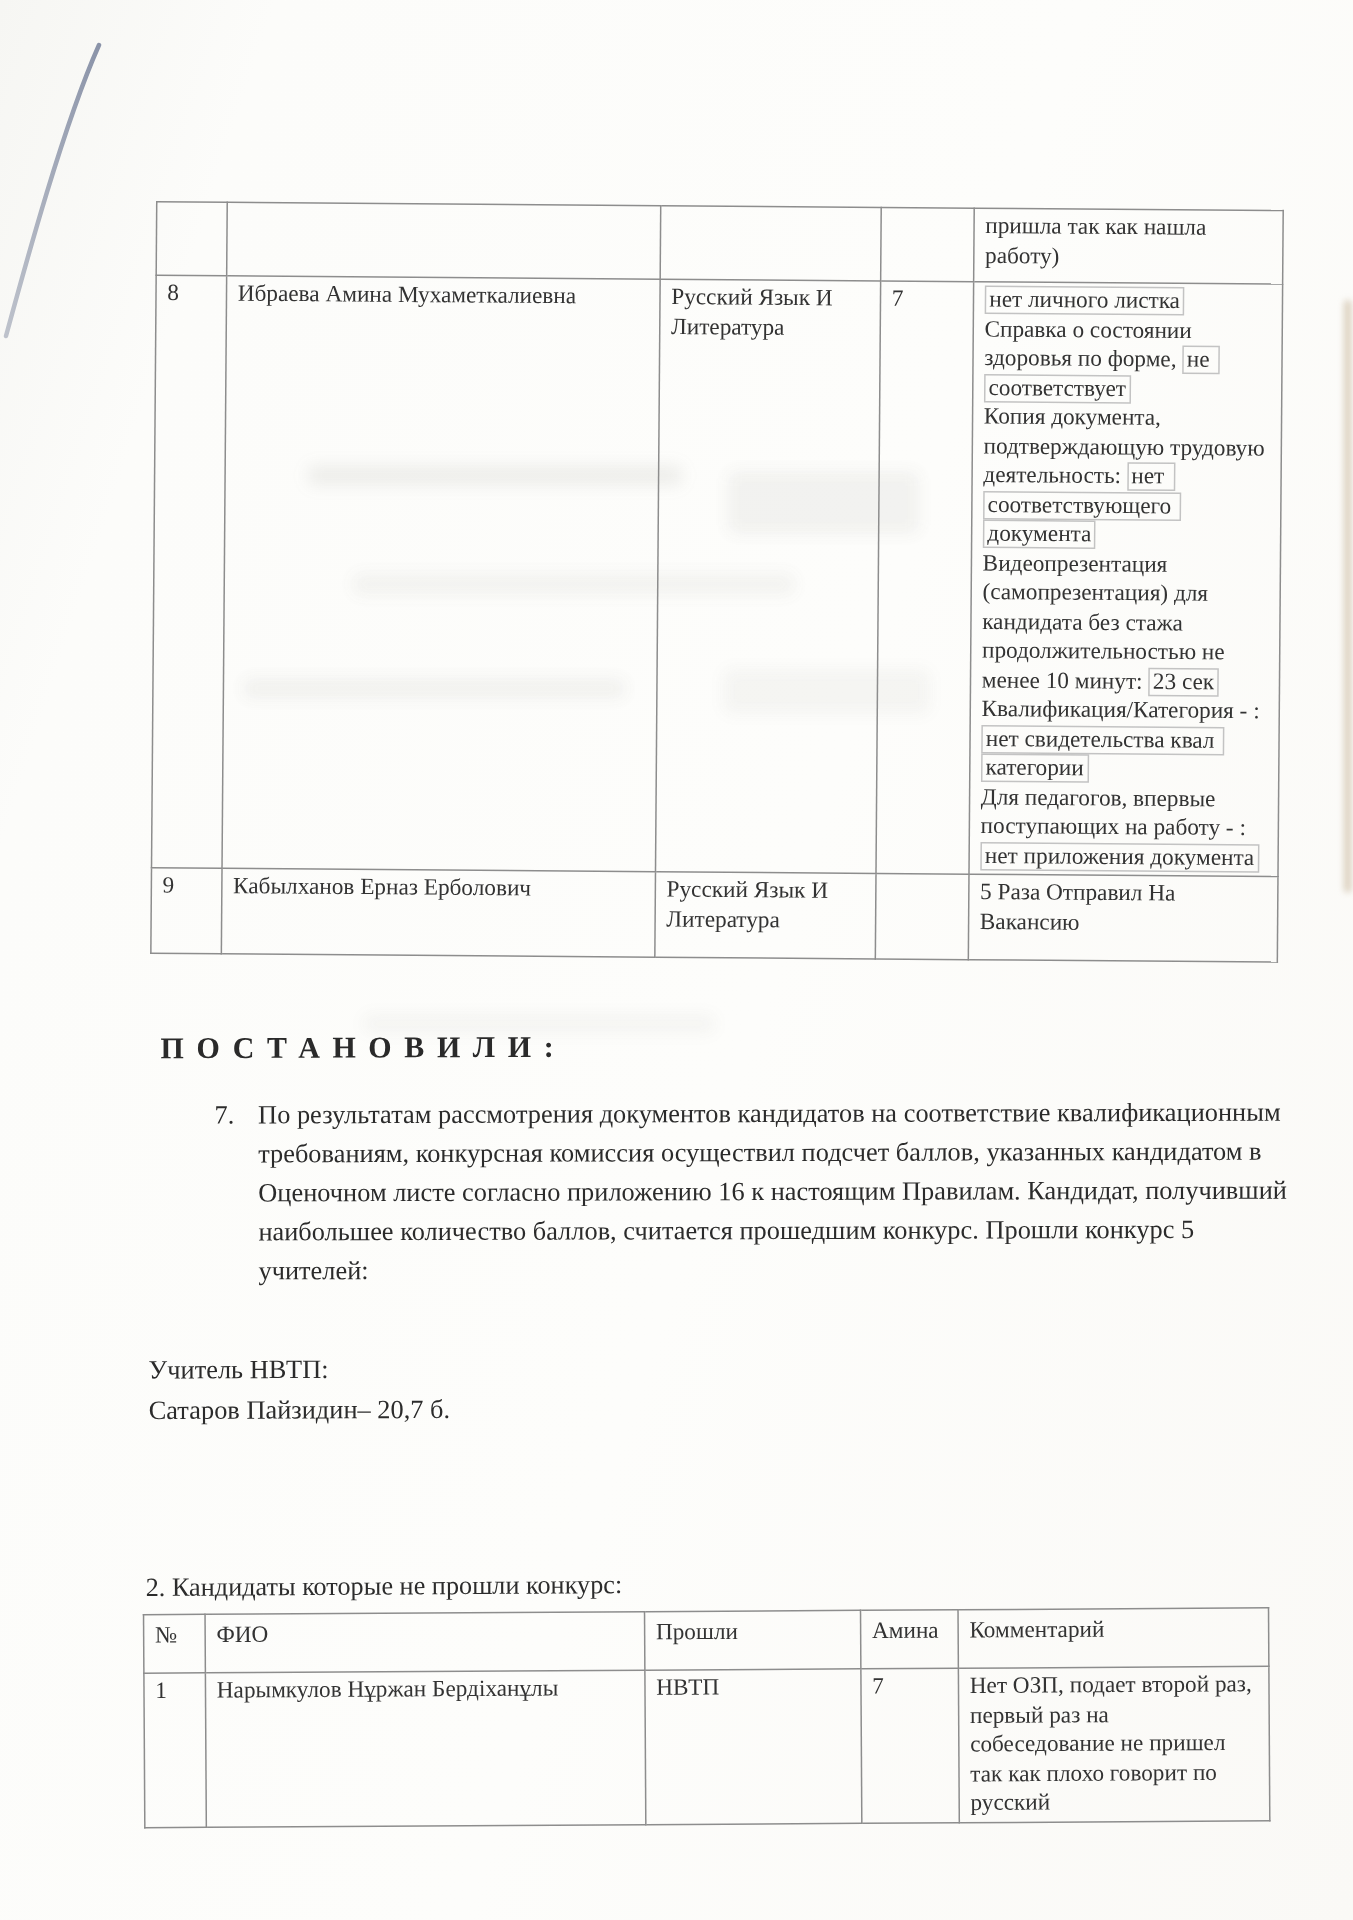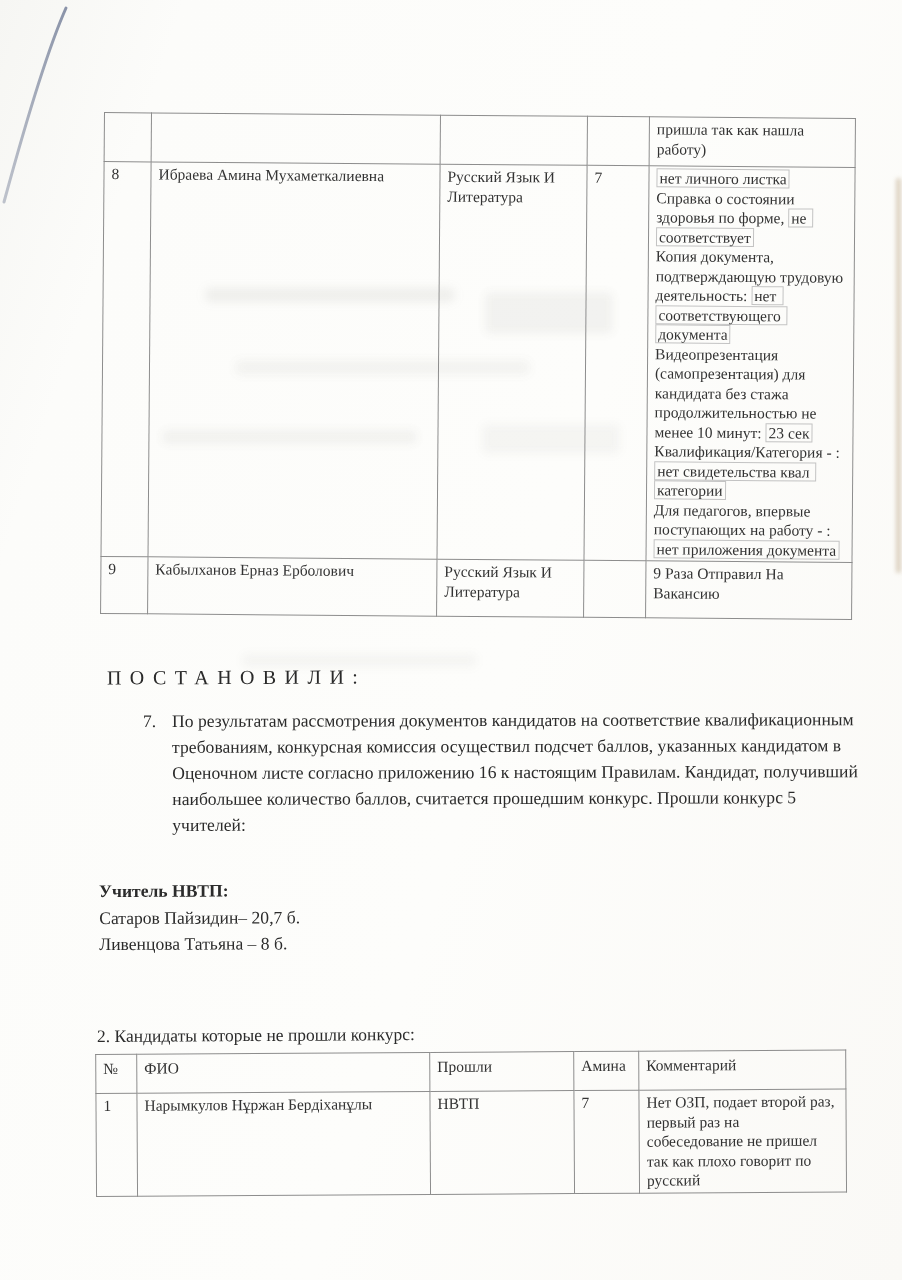--- a/index.html
+++ b/index.html
@@ -1,21 +1,21 @@
 <!DOCTYPE html>
 <html><head>
 <meta charset="utf-8">
 <style>
   html,body{margin:0;padding:0;}
   body{
     width:902px;height:1280px;position:relative;overflow:hidden;
     font-family:"Liberation Serif", serif;color:#2e2e2e;
     background:linear-gradient(108deg,#f6f6f3 0%,#fcfcfa 14%,#fdfdfb 55%,#faf9f6 100%);
   }
-  .scan-page{position:absolute;inset:0;}
+  .scan-page{position:absolute;inset:0;margin-top:22px;}
 
   
   table.doc-table{border-collapse:collapse;table-layout:fixed;background:transparent;}
   .doc-table td,.doc-table th{
     border:1px solid #8d8d8d;vertical-align:top;text-align:left;
     padding:2px 7px;font-size:15.5px;line-height:19.5px;font-weight:normal;
     word-wrap:break-word;overflow-wrap:break-word;color:#333;
   }
   .t-top{position:absolute;left:104px;top:112px;width:751px;
          transform:rotate(0.45deg);transform-origin:0 0;}
@@ -33,32 +33,33 @@
   .boxed{
     border:1px solid #c3c3c3;padding:0 2px;
     -webkit-box-decoration-break:clone;box-decoration-break:clone;
   }
 
   
   .heading{
     position:absolute;left:107px;top:666px;
     font-size:20px;letter-spacing:0.42em;color:#2a2a2a;
     transform:rotate(-0.2deg);
+    font-weight:bold;
   }
   .item7{
     position:absolute;left:143px;top:708px;width:716px;
     display:flex;gap:9px;font-size:17.6px;line-height:26px;color:#2b2b2b;
     transform:rotate(-0.15deg);transform-origin:0 0;
   }
   .item7 .num{flex:0 0 20px;}
   .winners{
     position:absolute;left:99px;top:878px;font-size:17.6px;line-height:26.5px;
     color:#2b2b2b;transform:rotate(-0.2deg);transform-origin:0 0;
   }
-  .winners .w-title{font-weight:bold;}
+  .winners .w-title{font-weight:normal;}
 
   
   .pen-stroke{position:absolute;left:0;top:0;width:90px;height:215px;pointer-events:none;}
   .smudge{position:absolute;background:rgba(118,115,105,0.10);filter:blur(5px);border-radius:5px;}
   #smudge-1{left:205px;top:288px;width:250px;height:14px;}
   #smudge-2{left:485px;top:292px;width:128px;height:42px;opacity:.8;}
   #smudge-3{left:235px;top:360px;width:295px;height:15px;opacity:.7;}
   #smudge-4{left:162px;top:430px;width:255px;height:14px;opacity:.8;}
   #smudge-5{left:482px;top:424px;width:138px;height:30px;opacity:.6;}
   #smudge-6{left:242px;top:654px;width:235px;height:13px;opacity:.6;}
@@ -111,36 +112,35 @@
           <td>Ибраева Амина Мухаметкалиевна</td>
           <td>Русский Язык И Литература</td>
           <td>7</td>
           <td><span class="seg boxed">нет личного листка</span><br><span class="seg">Справка о состоянии здоровья по форме, </span><span class="seg boxed">не соответствует</span><br><span class="seg">Копия документа, подтверждающую трудовую деятельность: </span><span class="seg boxed">нет соответствующего документа</span><br><span class="seg">Видеопрезентация (самопрезентация) для кандидата без стажа продолжительностью не менее 10 минут: </span><span class="seg boxed">23 сек</span><br><span class="seg">Квалификация/Категория - : </span><span class="seg boxed">нет свидетельства квал категории</span><br><span class="seg">Для педагогов, впервые поступающих на работу - : </span><span class="seg boxed">нет приложения документа</span></td>
         </tr>
         <tr>
           <td>9</td>
           <td>Кабылханов Ерназ Ерболович</td>
           <td>Русский Язык И Литература</td>
           <td></td>
-          <td><span class="seg">9 Раза Отправил На Вакансию</span></td>
+          <td><span class="seg">5 Раза Отправил На Вакансию</span></td>
         </tr>
       </tbody>
   </table>
 
   <div class="heading">ПОСТАНОВИЛИ:</div>
 
   <div class="item7">
     <span class="num">7.</span>
     <span class="txt">По результатам рассмотрения документов кандидатов на соответствие квалификационным требованиям, конкурсная комиссия осуществил подсчет баллов, указанных кандидатом в Оценочном листе согласно приложению 16 к настоящим Правилам. Кандидат, получивший наибольшее количество баллов, считается прошедшим конкурс. Прошли конкурс 5 учителей:</span>
   </div>
 
   <div class="winners">
       <div class="w-title">Учитель НВТП:</div>
       <div class="w-entry">Сатаров Пайзидин– 20,7 б.</div>
-      <div class="w-entry">Ливенцова Татьяна – 8 б.</div>
     </div>
 
   <div class="section2">
     <div class="s2title">2. Кандидаты которые не прошли конкурс:</div>
     <table class="doc-table t-bottom">
       <colgroup>
         <col style="width:41px">
           <col style="width:293px">
           <col style="width:144px">
         <col style="width:65px">

